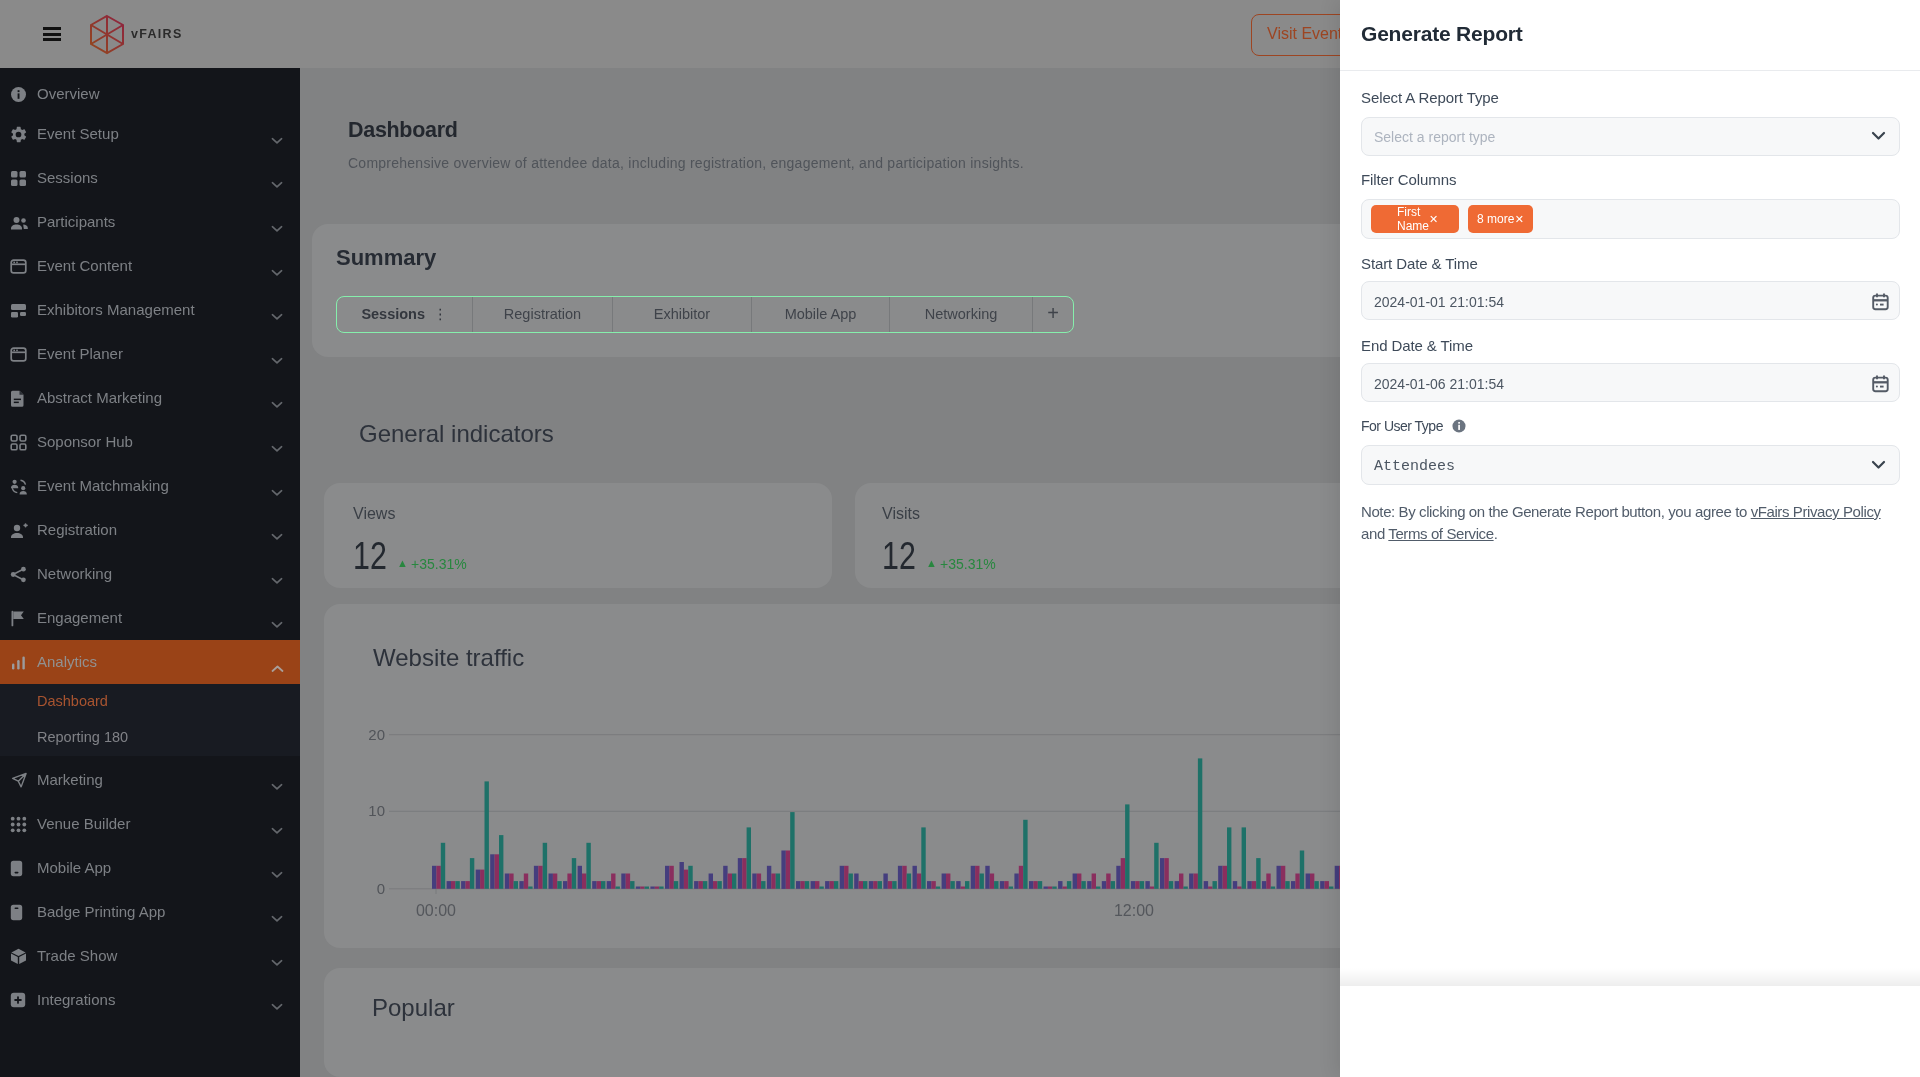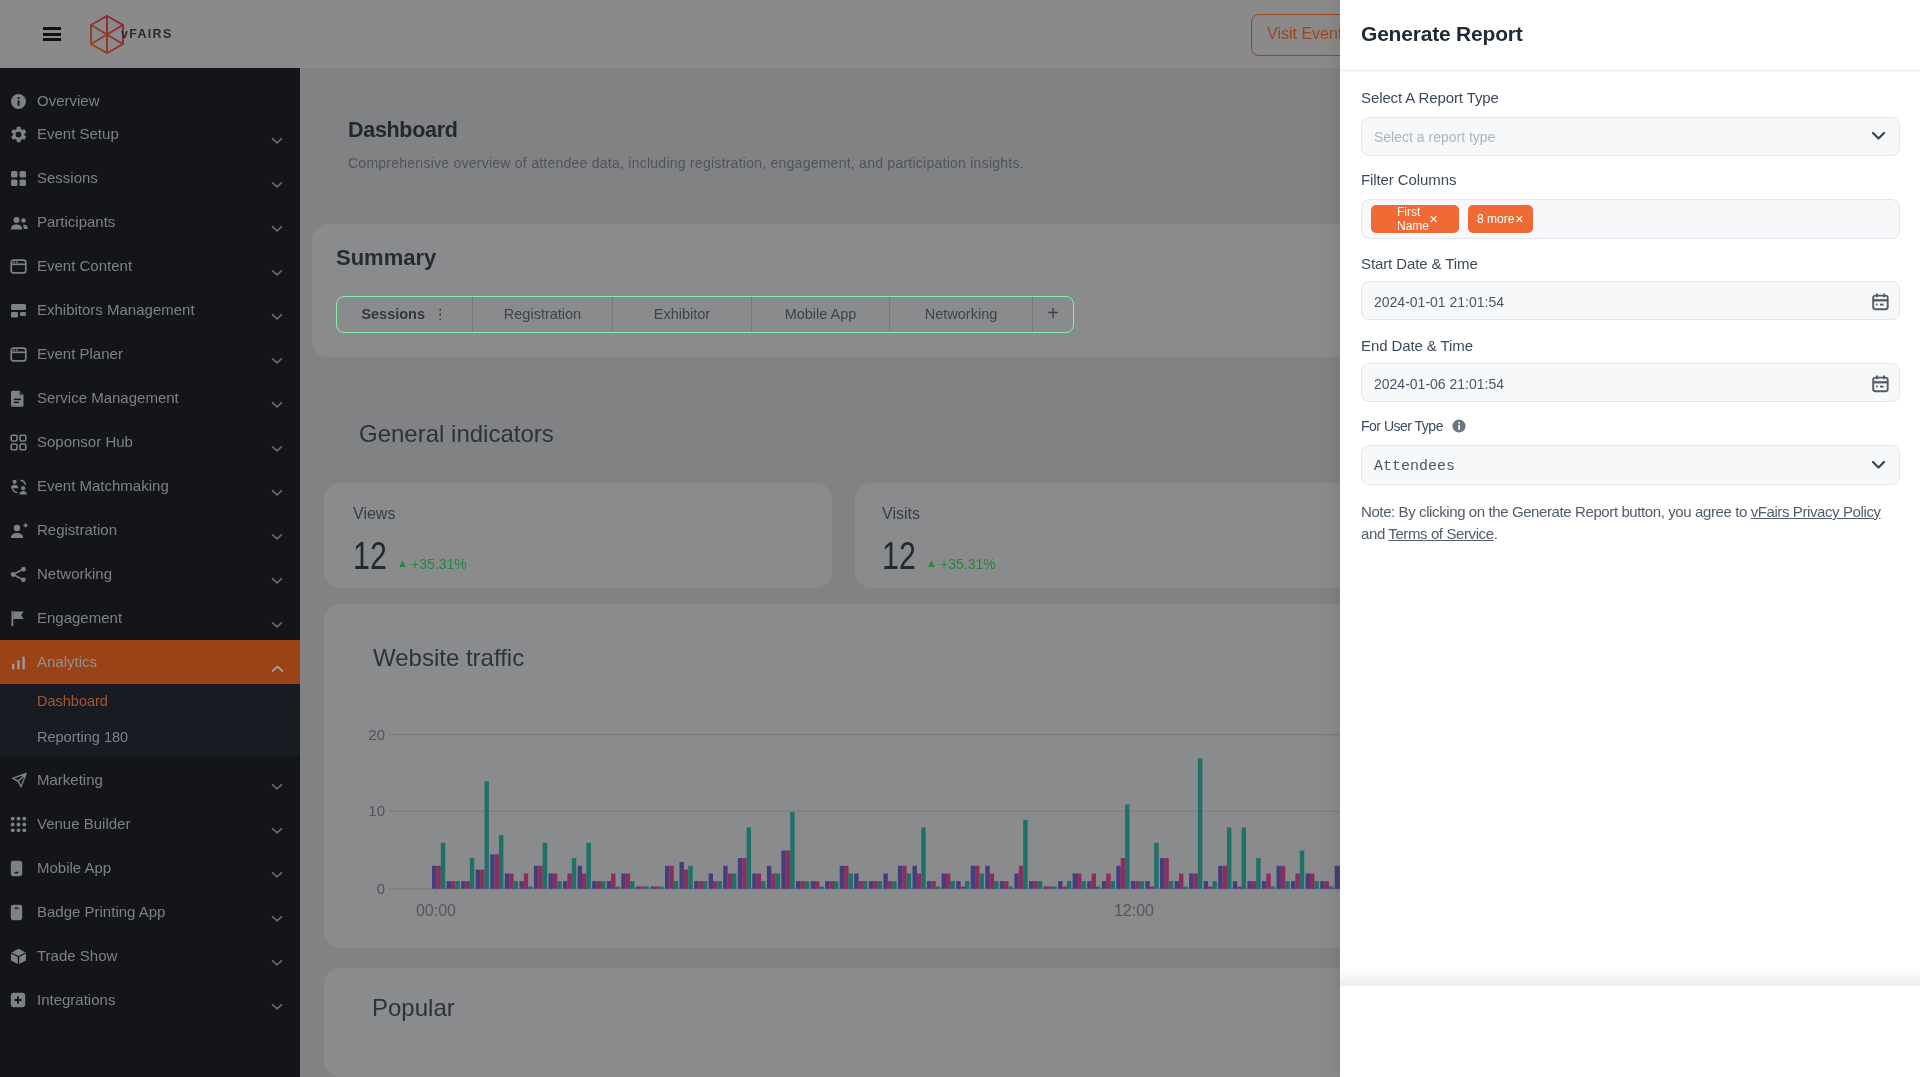--- a/index.html
+++ b/index.html
@@ -37,21 +37,21 @@
         <linearGradient id="lg" x1="0" y1="1" x2="1" y2="0">
       <stop offset="0" stop-color="#93491e"></stop>
           <stop offset="1" stop-color="#8e2240"></stop>
     </linearGradient>
       </defs>
     <g stroke="url(#lg)" stroke-width="2" fill="none">
       <path d="M18 2 L34 11 L34 30 L18 39 L2 30 L2 11 Z"></path>
       <path d="M18 2 L18 39 M2 11 L34 30 M34 11 L2 30"></path>
     </g>
   </svg>
-  <div class="abs" style="left:121px;top:27px;font-size:12.5px;font-weight:bold;color:#2b2b2b;letter-spacing:1.3px;">vFAIRS</div>
+  <div class="abs" style="left:131px;top:27px;font-size:12.5px;font-weight:bold;color:#2b2b2b;letter-spacing:1.3px;">vFAIRS</div>
 
   <div class="abs" style="left:1251px;top:14px;width:120px;height:42px;border:1px solid #9d4522;border-radius:8px;color:#9d4522;font-size:16px;padding:10px 0 0 15px;">Visit Event</div>
 </div>
 
 <div id="content">
   <div class="abs" style="left:48px;top:50px;font-size:21.5px;font-weight:bold;letter-spacing:-0.3px;color:#23272e;">Dashboard</div>
   <div class="abs" style="left:48px;top:87px;font-size:14px;letter-spacing:0.25px;color:#50545a;">Comprehensive overview of attendee data, including registration, engagement, and participation insights.</div>
 
   <div class="card" style="left:12px;top:156px;width:1572px;height:133px;">
     <div class="abs" style="left:24px;top:21px;font-size:22px;font-weight:bold;color:#262b33;">Summary</div>
@@ -291,21 +291,21 @@
       </g>
     </svg>
   </div>
 
   <div class="card" style="left:24px;top:900px;width:1596px;height:109px;">
     <div class="abs" style="left:48px;top:26px;font-size:24px;color:#2d323b;">Popular</div>
   </div>
 </div>
 
 <div id="sidebar">
-    <div class="navitem" style="top:11px;">
+    <div class="navitem" style="top:4px;">
       <div class="nicon"><svg width="17" height="17" viewBox="0 0 17 17">
           <circle cx="8.5" cy="8.5" r="7.5" fill="#7d8085"></circle>
           <rect x="7.6" y="4.2" width="1.9" height="1.9" fill="#13151a"></rect>
           <rect x="7.6" y="7.4" width="1.9" height="5.4" fill="#13151a"></rect>
         </svg></div>
       <div class="ntext">Overview</div>
     </div>
 <div class="navitem" style="top:44px;">
       <div class="nicon"><svg width="19" height="19" viewBox="0 0 24 24" style="margin:-1px 0 0 -1px;">
           <path fill="#7d8085" d="M19.4 13c.04-.32.06-.66.06-1s-.02-.68-.07-1l2.03-1.58a.49.49 0 0 0 .12-.61l-1.92-3.32a.49.49 0 0 0-.59-.22l-2.39.96c-.5-.38-1.03-.7-1.62-.94l-.36-2.54a.48.48 0 0 0-.48-.41h-3.84c-.24 0-.43.17-.47.41l-.36 2.54c-.59.24-1.13.57-1.62.94l-2.39-.96a.48.48 0 0 0-.59.22L2.99 8.81c-.12.21-.08.47.12.61L5.14 11c-.05.32-.08.67-.08 1s.03.68.07 1l-2.03 1.58a.49.49 0 0 0-.12.61l1.92 3.32c.12.22.37.29.59.22l2.39-.96c.5.38 1.03.7 1.62.94l.36 2.54c.05.24.24.41.48.41h3.84c.24 0 .44-.17.47-.41l.36-2.54c.59-.24 1.13-.56 1.62-.94l2.39.96c.22.08.47 0 .59-.22l1.92-3.32a.48.48 0 0 0-.12-.61L19.4 13zM12 15.6a3.6 3.6 0 1 1 0-7.2 3.6 3.6 0 0 1 0 7.2z"></path>
@@ -384,21 +384,21 @@
           <path d="M1.5 1.5 L6.5 6 L11.5 1.5" stroke="#64676c" stroke-width="1.8" fill="none" stroke-linecap="round" stroke-linejoin="round"></path>
         </svg></div>
     </div>
 <div class="navitem" style="top:308px;">
       <div class="nicon"><svg width="15" height="17" viewBox="0 0 15 17">
           <path fill="#7d8085" d="M2.5 0.8h7l4 4v10.5a1.5 1.5 0 0 1-1.5 1.5h-9.5a1.5 1.5 0 0 1-1.5-1.5V2.3a1.5 1.5 0 0 1 1.5-1.5z"></path>
           <path d="M9.5 0.8 L13.5 4.8 L9.5 4.8 Z" fill="#2c2f36"></path>
           <rect x="3.8" y="8.6" width="7.2" height="1.5" fill="#13151a"></rect>
           <rect x="3.8" y="11.6" width="5" height="1.5" fill="#13151a"></rect>
         </svg></div>
-      <div class="ntext">Service Management</div>
+      <div class="ntext">Abstract Marketing</div>
       <div class="nchev"><svg width="12" height="8" viewBox="0 0 13 8">
           <path d="M1.5 1.5 L6.5 6 L11.5 1.5" stroke="#64676c" stroke-width="1.8" fill="none" stroke-linecap="round" stroke-linejoin="round"></path>
         </svg></div>
     </div>
 <div class="navitem" style="top:352px;">
       <div class="nicon"><svg width="17" height="17" viewBox="0 0 17 17">
           <g fill="none" stroke="#7d8085" stroke-width="1.6">
             <rect x="1.2" y="1.2" width="5.8" height="5.8" rx="1.4"></rect>
             <rect x="10" y="1.2" width="5.8" height="5.8" rx="1.4"></rect>
             <rect x="1.2" y="10" width="5.8" height="5.8" rx="1.4"></rect>

